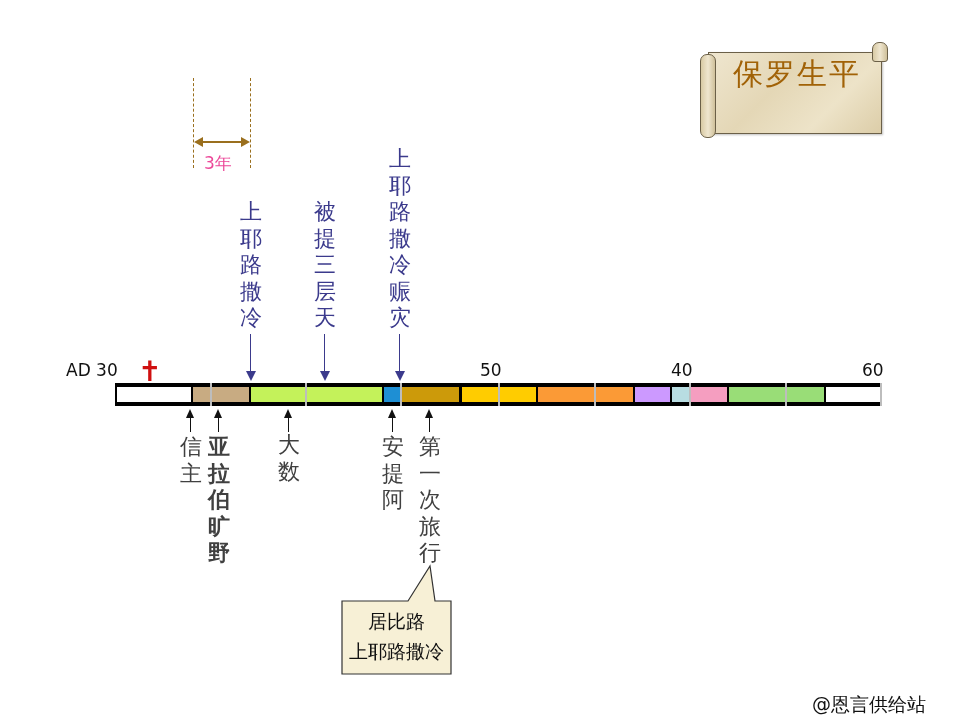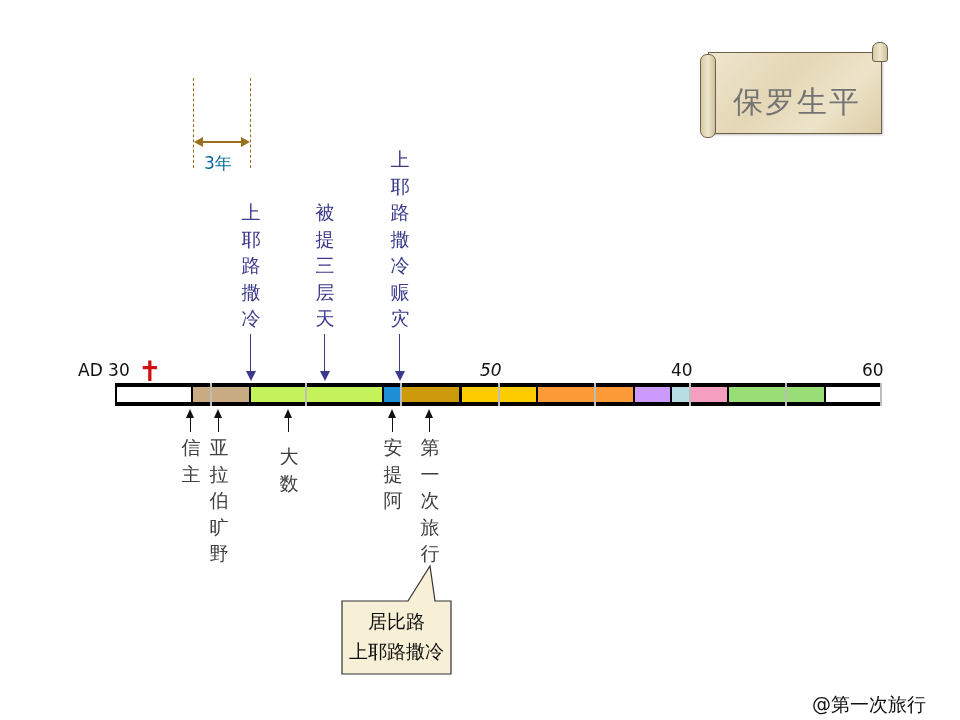--- a/index.html
+++ b/index.html
@@ -8,30 +8,30 @@
   .abs { position:absolute; }
   
   .scroll { left:700px; top:42px; width:188px; height:92px; }
   .scroll-body { position:absolute; left:8px; top:10px; width:172px; height:80px;
       background:linear-gradient(135deg,#efe6cf 0%,#e4d7b6 40%,#ede3c8 70%,#dccda8 100%);
       border:1.5px solid #6b6048; box-shadow:1px 1px 2px rgba(0,0,0,0.25); }
   .scroll-roll-l { position:absolute; left:0; top:12px; width:14px; height:82px;
       background:linear-gradient(90deg,#d8caa4,#efe6cf,#cfc09a); border:1.5px solid #6b6048; border-radius:7px; }
   .scroll-roll-r { position:absolute; right:0; top:0; width:14px; height:18px;
       background:linear-gradient(90deg,#d8caa4,#efe6cf,#cfc09a); border:1.5px solid #6b6048; border-radius:7px 7px 3px 3px; }
-  .scroll-title { position:absolute; left:14px; top:40px; width:166px; text-align:center;
-      font-size:30px; color:#737373; letter-spacing:2px; }
+  .scroll-title { position:absolute; left:14px; top:12px; width:166px; text-align:center;
+      font-size:30px; color:#a16207; letter-spacing:2px; }
   
   .dash { border-left:1.5px dashed #9a6f1e; width:0; }
   .br-line { height:0; border-top:2px solid #9a6f1e; }
   .br-head-l { width:0; height:0; border-top:5px solid transparent; border-bottom:5px solid transparent; border-right:9px solid #9a6f1e; }
   .br-head-r { width:0; height:0; border-top:5px solid transparent; border-bottom:5px solid transparent; border-left:9px solid #9a6f1e; }
-  .br-label { font-size:17px; color:#0369a1; }
+  .br-label { font-size:17px; color:#ec4899; }
   
-  .vlabel { width:24px; text-align:center; font-size:19px; line-height:26.5px; word-break:break-all; }
+  .vlabel { width:24px; text-align:center; font-size:22px; line-height:26.5px; word-break:break-all; }
   .vlabel.navy { color:#3b3a8c; }
   .vlabel.black { color:#404040; }
   .varrow-down { width:0; border-left:1.5px solid #3b3a8c; }
   .head-down { width:0; height:0; border-left:5px solid transparent; border-right:5px solid transparent; border-top:10px solid #3b3a8c; }
   .varrow-up { width:0; border-left:1.5px solid #111; }
   .head-up { width:0; height:0; border-left:4.5px solid transparent; border-right:4.5px solid transparent; border-bottom:9px solid #111; }
   
   .year { font-size:17px; color:#111; }
   .bar { left:115px; top:383px; width:767px; height:23px; background:#000; }
   .seg { position:absolute; top:4px; height:15px; }
@@ -63,24 +63,24 @@
 <div class="abs head-down" style="left:246px; top:371px;"></div>
 
 <div class="abs vlabel navy" style="left:313px; top:199px;">被提三层天</div>
 <div class="abs varrow-down" style="left:324px; top:334px; height:38px;"></div>
 <div class="abs head-down" style="left:320px; top:371px;"></div>
 
 <div class="abs vlabel navy" style="left:388px; top:146px;">上耶路撒冷赈灾</div>
 <div class="abs varrow-down" style="left:399px; top:334px; height:38px;"></div>
 <div class="abs head-down" style="left:395px; top:371px;"></div>
 
-<div class="abs year" style="left:78px; top:360px;text-align:right;">AD 30</div>
+<div class="abs year" style="left:66px; top:360px;text-align:right;">AD 30</div>
 <div class="abs cross" style="left:138px; top:358px;">✝</div>
 <div class="abs year" style="left:287px; top:360px;margin-top:28px;">40</div>
-<div class="abs year" style="left:480px; top:360px;font-style:italic;">50</div>
+<div class="abs year" style="left:480px; top:360px;">50</div>
 <div class="abs year" style="left:671px; top:360px;">40</div>
 <div class="abs year" style="left:862px; top:360px;">60</div>
 
 <div class="abs bar">
   <div class="seg" style="left:2px;   width:74px; background:#ffffff;"></div>
   <div class="seg" style="left:78px;  width:56px; background:#c8ab82;"></div>
   <div class="seg" style="left:136px; width:131px; background:#c4f25a;"></div>
   <div class="seg" style="left:269px; width:16px; background:#1e8fd4;"></div>
   <div class="seg" style="left:286px; width:58px; background:#cc9a0a;"></div>
   <div class="seg" style="left:347px; width:74px; background:#ffcc00;"></div>
@@ -100,35 +100,35 @@
   <div class="tick" style="left:670px;"></div>
   <div class="tick" style="left:765px;"></div>
 </div>
 
 <div class="abs head-up" style="left:186px; top:409px;"></div>
 <div class="abs varrow-up" style="left:190px; top:417px; height:15px;"></div>
 <div class="abs vlabel black" style="left:179px; top:434px;">信主</div>
 
 <div class="abs head-up" style="left:214px; top:409px;"></div>
 <div class="abs varrow-up" style="left:218px; top:417px; height:15px;"></div>
-<div class="abs vlabel black" style="left:207px; top:434px;">亚拉伯旷野</div>
+<div class="abs vlabel black" style="left:207px; top:434px;font-weight:bold;">亚拉伯旷野</div>
 
 <div class="abs head-up" style="left:284px; top:409px;"></div>
 <div class="abs varrow-up" style="left:288px; top:417px; height:15px;"></div>
-<div class="abs vlabel black" style="left:277px; top:443px;">大数</div>
+<div class="abs vlabel black" style="left:277px; top:432px;">大数</div>
 
 <div class="abs head-up" style="left:388px; top:409px;"></div>
 <div class="abs varrow-up" style="left:392px; top:417px; height:15px;"></div>
 <div class="abs vlabel black" style="left:381px; top:434px;">安提阿</div>
 
 <div class="abs head-up" style="left:425px; top:409px;"></div>
 <div class="abs varrow-up" style="left:429px; top:417px; height:15px;"></div>
 <div class="abs vlabel black" style="left:418px; top:434px;text-align:center;">第一次旅行</div>
 
 <svg class="abs" style="left:338px; top:562px;" width="120" height="118">
   <path d="M4 39 L70 39 L92 4 L97 39 L113 39 L113 112 L4 112 Z" fill="#f7f0d6" stroke="#333" stroke-width="1.2"></path>
 </svg>
 <div class="abs callout-text" style="left:342px; top:606px; width:109px;">
   <div>居比路</div>
   <div>上耶路撒冷</div>
 </div>
 
-<div class="abs watermark" style="left:812px; top:692px;">@第一次旅行</div>
+<div class="abs watermark" style="left:812px; top:692px;">@恩言供给站</div>
 
 </body></html>

